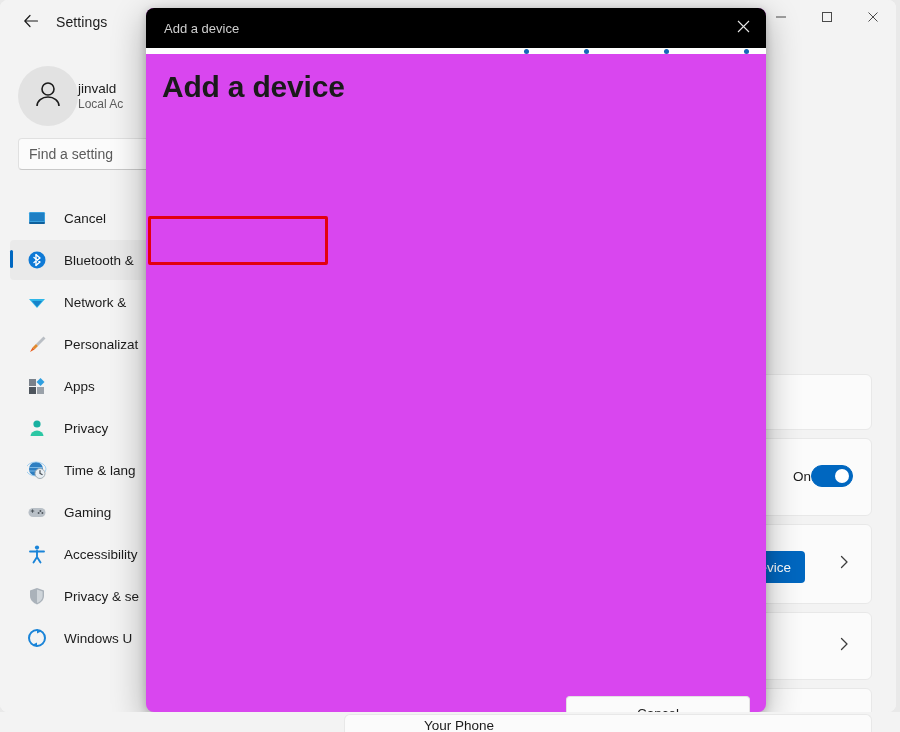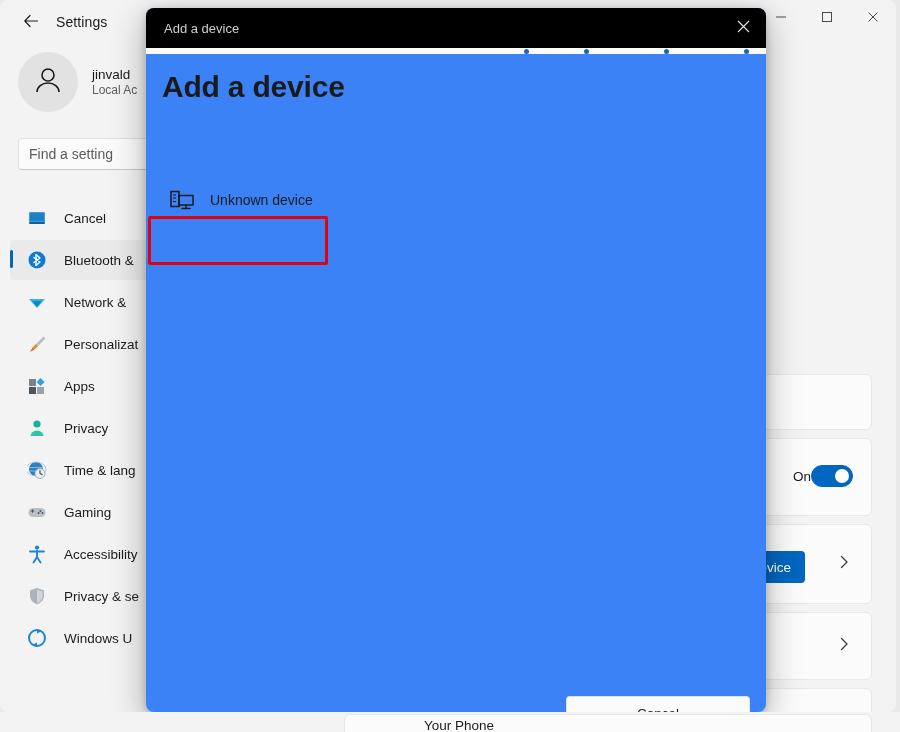--- a/index.html
+++ b/index.html
@@ -53,22 +53,22 @@
   .win-ctl svg { display: block; }
 
   
   .sidebar {
     position: absolute;
     left: 0; top: 46px;
     width: 320px; height: 666px;
     background: #f3f3f3;
   }
   .account {
-    position: absolute; left: 18px; top: 6px;
-    display: flex; align-items: center; gap: 14px;
+    position: absolute; left: 18px; top: 20px;
+    display: flex; align-items: center; 
   }
   .avatar {
     width: 60px; height: 60px; border-radius: 50%;
     background: #e2e2e2;
     display: flex; align-items: center; justify-content: center;
   }
   .acct-text { display: flex; flex-direction: column; gap: 1px; }
   .acct-name { font-size: 13.5px; color: #1b1b1b; }
   .acct-sub  { font-size: 12px; color: #5d5d5d; }
 
@@ -160,21 +160,21 @@
     position: absolute; left: 18px; top: 24px;
     font-size: 13.5px; color: #1b1b1b;
   }
   .card.c5 .card-title { top: 14px; }
 
   
   .dialog {
     position: absolute;
     left: 146px; top: 8px;
     width: 620px; height: 704px;
-    background: #3b82f6;
+    background: #d946ef;
     border-radius: 8px;
     box-shadow: 0 10px 34px rgba(0,0,0,.32), 0 2px 8px rgba(0,0,0,.18);
     overflow: hidden;
   }
   .dlg-titlebar {
     position: absolute; left: 0; top: 0;
     width: 620px; height: 40px;
     background: #000000;
     display: flex; align-items: center;
   }
@@ -499,31 +499,20 @@
     <div class="progress">
       <span class="pdot" style="left:378px"></span>
       <span class="pdot" style="left:438px"></span>
       <span class="pdot" style="left:518px"></span>
       <span class="pdot" style="left:598px"></span>
     </div>
 
     <div class="dlg-body">
       <div class="dlg-h1">Add a device</div>
 
-      <div class="device-item">
-        <span class="device-ico">
-          <svg width="28" height="28" viewBox="0 0 28 28">
-            <rect x="3" y="5.5" width="8" height="15" fill="none" stroke="#1b1b1b" stroke-width="1.5"></rect>
-            <path d="M5 9 h3 M5 12 h3 M5 15.5 h3" stroke="#1b1b1b" stroke-width="1.2"></path>
-            <rect x="11" y="9.5" width="14" height="9.5" fill="none" stroke="#1b1b1b" stroke-width="1.5"></rect>
-            <path d="M18 19 v3 M14 22.5 h8" stroke="#1b1b1b" stroke-width="1.5" stroke-linecap="round"></path>
-          </svg>
-        </span>
-        <span class="device-name">Unknown device</span>
-      </div>
 
       <div class="hl-box"></div>
 
       <div class="cancel-btn">Cancel</div>
     </div>
 
   </div>
 
   <div class="bottom-strip"></div>
   <div class="bottom-card"></div>

